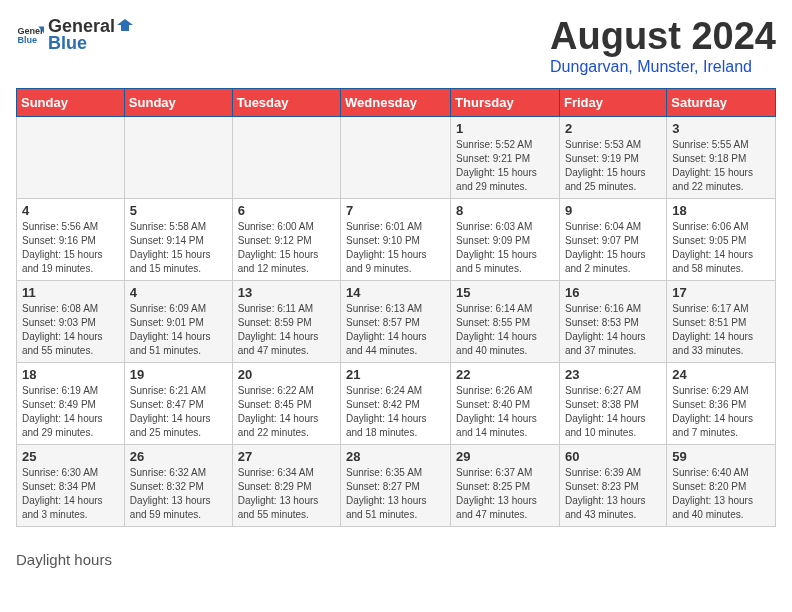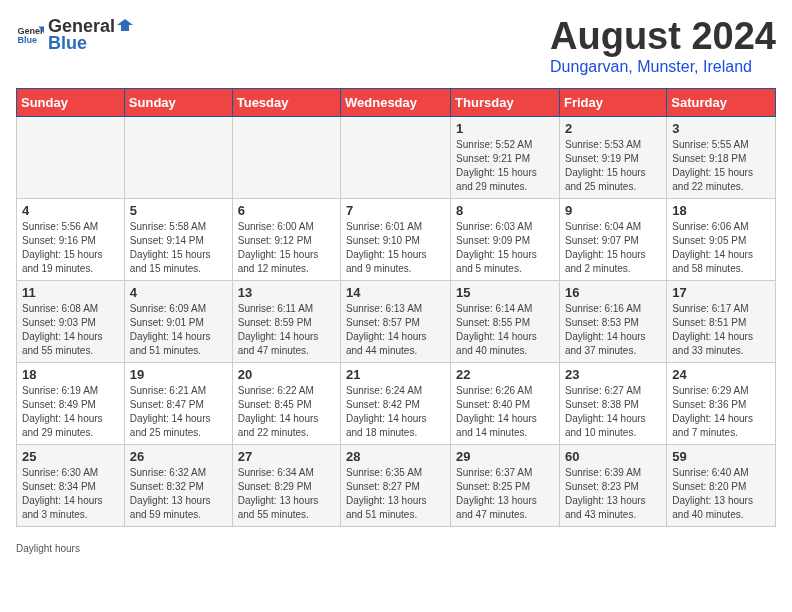--- a/index.html
+++ b/index.html
@@ -85,22 +85,22 @@
       font-size: 10px;
       line-height: 1.4;
     }
     .empty-cell {
       background: #fff !important;
     }
     tbody tr:nth-child(odd) td.empty-cell {
       background: #f5f5f5 !important;
     }
     .footer {
-      margin-top: 16px;
-      font-size: 10px;
+      margin-top: 24px;
+      font-size: 15px;
       color: #555;
     }
   </style>
 </head>
 <body>
 
 <div class="header">
   <div class="logo">
     <svg class="logo-icon" viewBox="0 0 40 40" xmlns="http://www.w3.org/2000/svg">
       <text x="2" y="18" font-size="13" font-weight="bold" fill="#333" font-family="Arial">General</text>

